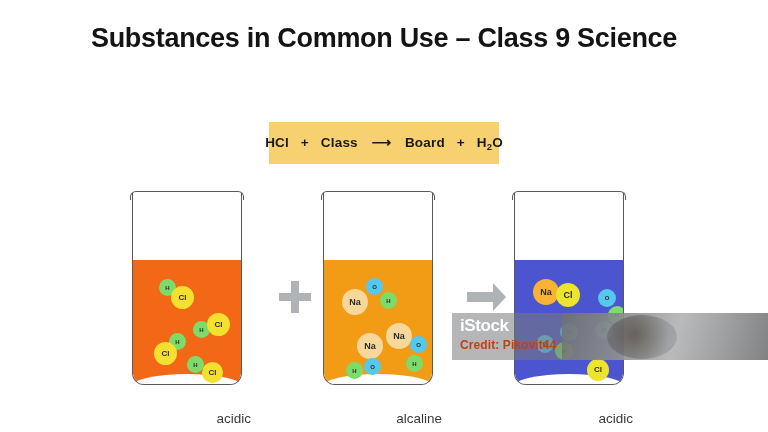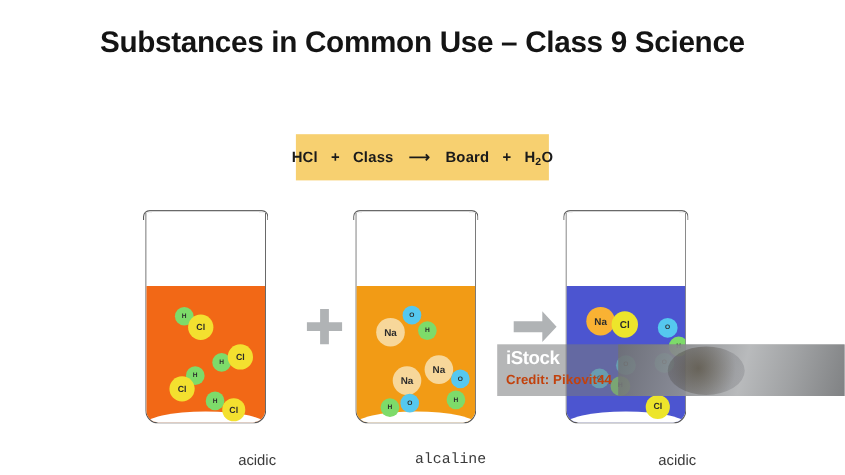--- a/index.html
+++ b/index.html
@@ -177,21 +177,21 @@
     position: absolute;
     top: 400px;
     width: 122px;
     text-align: right;
     font-family: "Liberation Sans", sans-serif;
     font-size: 13.5px;
     color: #3a3a3a;
     margin-top: 11px;
   }
   #caption-1 { left: 129px; }
-  #caption-2 { left: 320px; font-family: Liberation Mono, monospace; }
+  #caption-2 { left: 320px; }
   #caption-3 { left: 511px; }
 
   
   #watermark {
     position: absolute;
     left: 452px;
     top: 313px;
     width: 316px;
     height: 47px;
     background: rgba(120,122,124,0.55);

